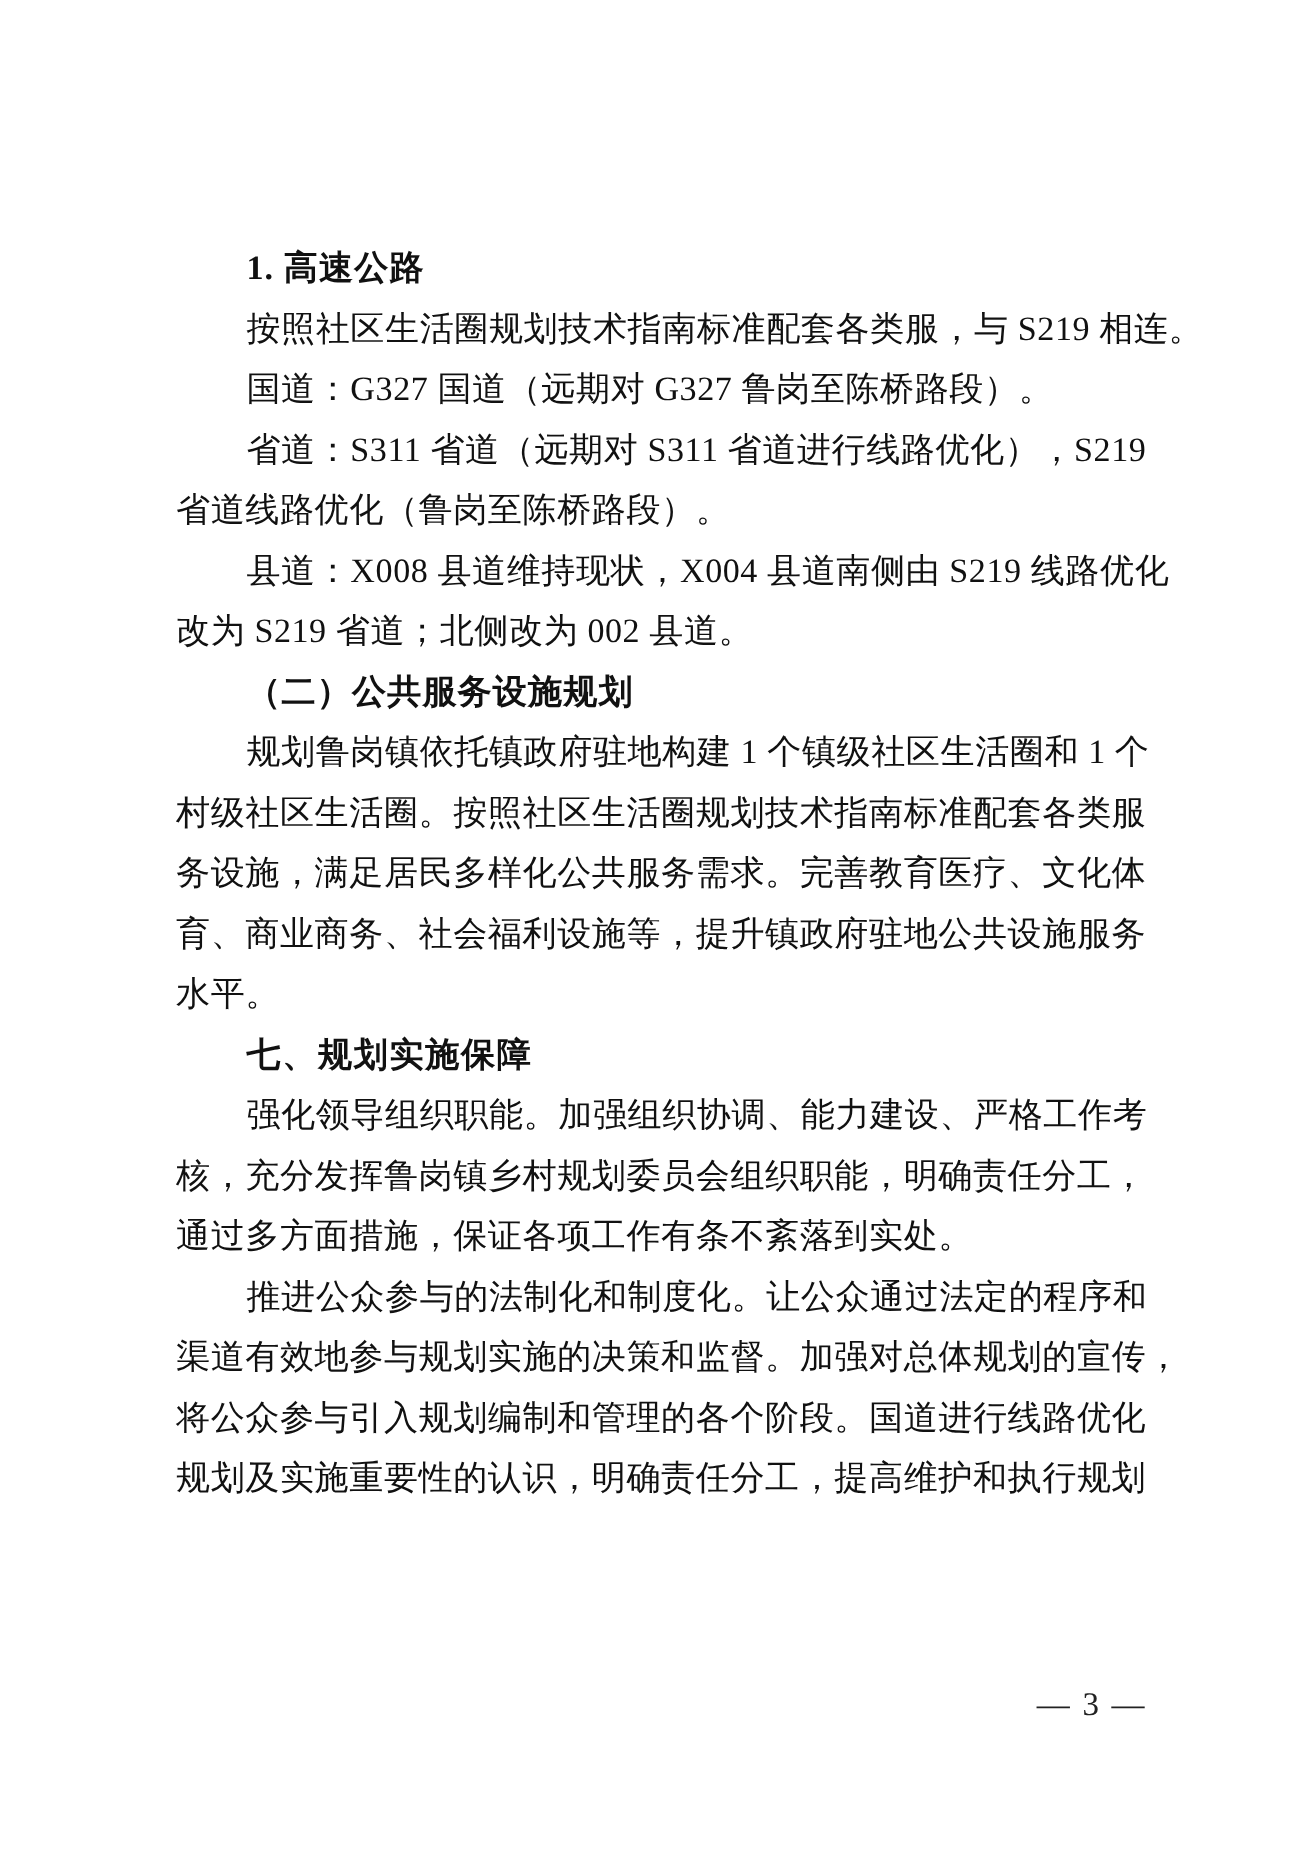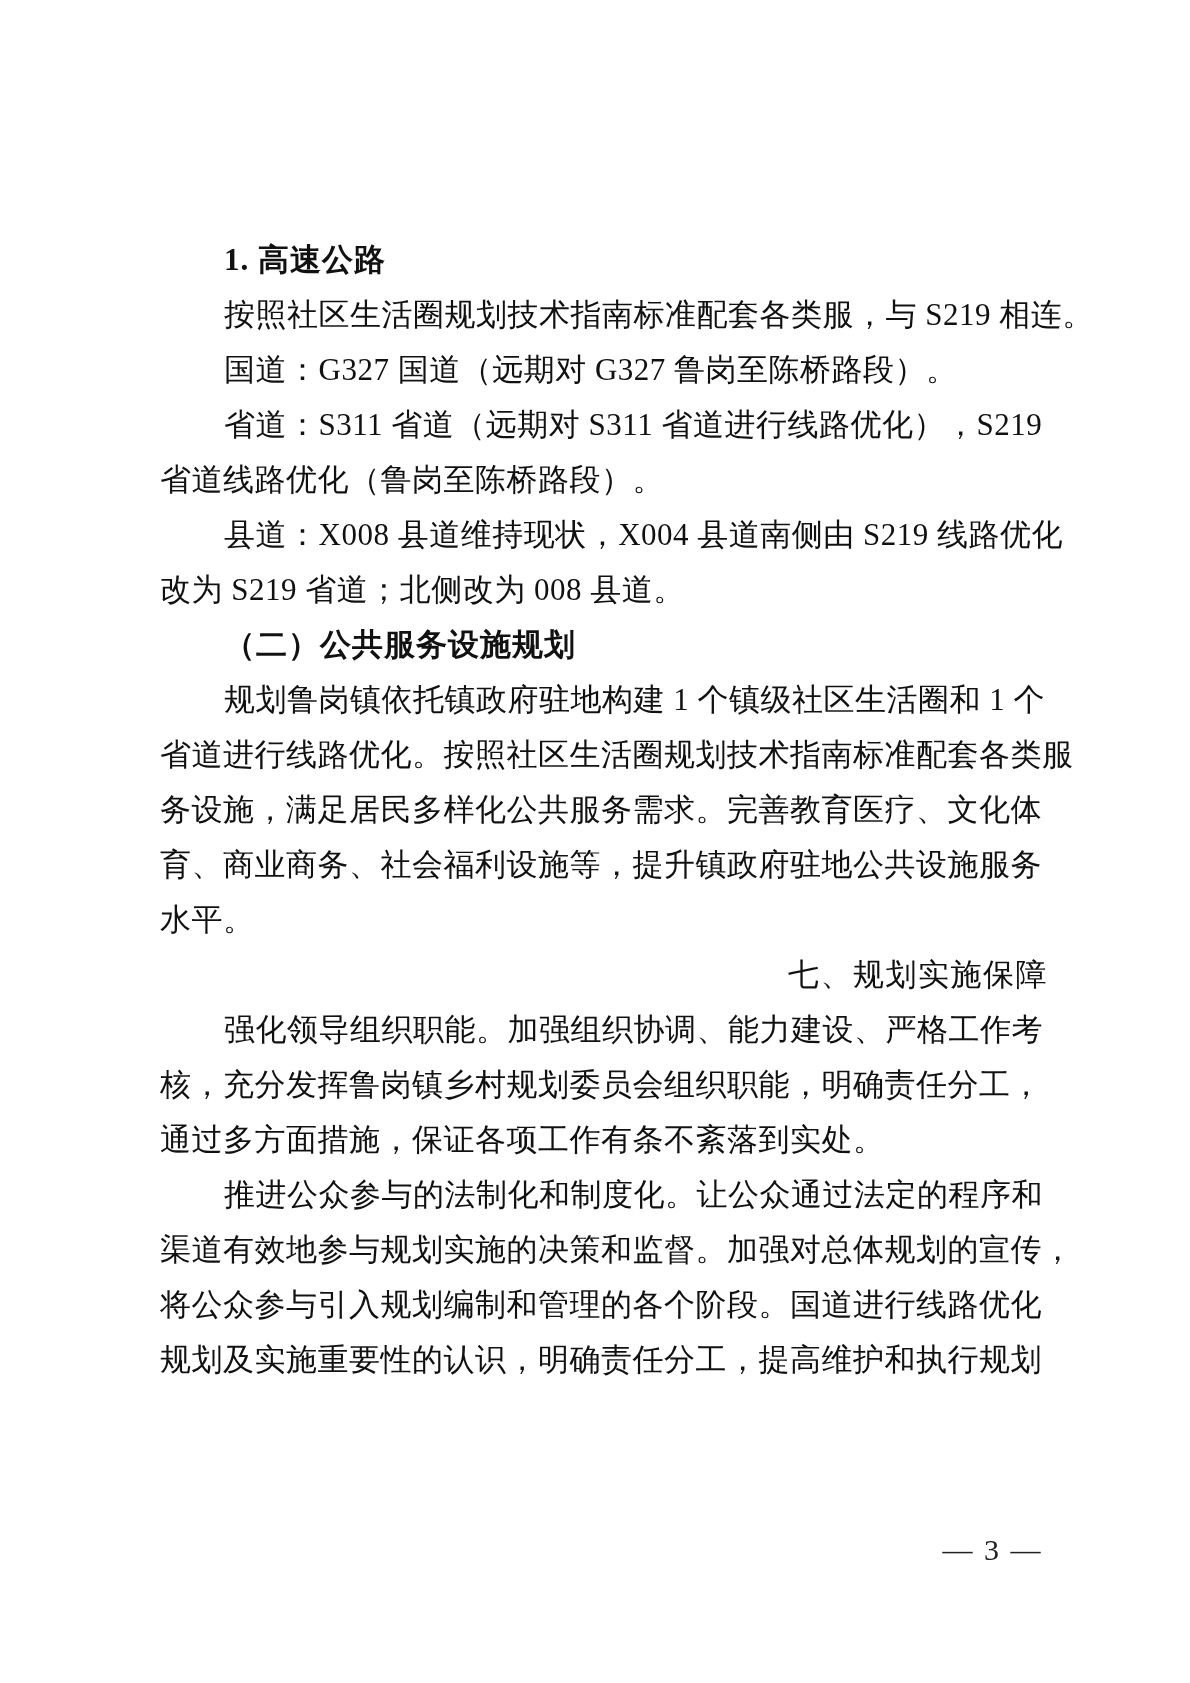--- a/index.html
+++ b/index.html
@@ -12,42 +12,41 @@
     width: 1190px;
     height: 1683px;
     background: #ffffff;
     overflow: hidden;
     font-family: "Liberation Serif", "DejaVu Serif", serif;
     color: #111111;
   }
   .content {
     position: absolute;
     left: 160px;
-    top: 232px;
+    top: 216px;
     width: 888px;
   }
   .line {
     height: 55px;
     line-height: 55px;
     font-size: 31px;
     white-space: nowrap;
     letter-spacing: 0.5px;
   }
   .indent {
     padding-left: 64px;
   }
   .h-serif {
     font-weight: bold;
     letter-spacing: 1px;
   }
   .h-sans {
-    font-weight: normal;
+    font-weight: bold;
     font-family: "Liberation Sans", "DejaVu Sans", sans-serif;
     letter-spacing: 1.5px;
-    text-align: right;
   }
   .pagenum {
     position: absolute;
     top: 1527px;
     left: 930px;
     width: 125px;
     height: 45px;
     line-height: 45px;
     font-size: 30px;
     text-align: center;
@@ -59,24 +58,24 @@
 <body>
 
 <div class="page">
   <div class="content">
     <div class="line indent h-serif">1. 高速公路</div>
     <div class="line indent">按照社区生活圈规划技术指南标准配套各类服，与 S219 相连。</div>
     <div class="line indent">国道：G327 国道（远期对 G327 鲁岗至陈桥路段）。</div>
     <div class="line indent">省道：S311 省道（远期对 S311 省道进行线路优化），S219</div>
     <div class="line">省道线路优化（鲁岗至陈桥路段）。</div>
     <div class="line indent">县道：X008 县道维持现状，X004 县道南侧由 S219 线路优化</div>
-    <div class="line">改为 S219 省道；北侧改为 008 县道。</div>
+    <div class="line">改为 S219 省道；北侧改为 002 县道。</div>
     <div class="line indent h-serif">（二）公共服务设施规划</div>
     <div class="line indent">规划鲁岗镇依托镇政府驻地构建 1 个镇级社区生活圈和 1 个</div>
-    <div class="line">省道进行线路优化。按照社区生活圈规划技术指南标准配套各类服</div>
+    <div class="line">村级社区生活圈。按照社区生活圈规划技术指南标准配套各类服</div>
     <div class="line">务设施，满足居民多样化公共服务需求。完善教育医疗、文化体</div>
     <div class="line">育、商业商务、社会福利设施等，提升镇政府驻地公共设施服务</div>
     <div class="line">水平。</div>
     <div class="line indent h-sans">七、规划实施保障</div>
     <div class="line indent">强化领导组织职能。加强组织协调、能力建设、严格工作考</div>
     <div class="line">核，充分发挥鲁岗镇乡村规划委员会组织职能，明确责任分工，</div>
     <div class="line">通过多方面措施，保证各项工作有条不紊落到实处。</div>
     <div class="line indent">推进公众参与的法制化和制度化。让公众通过法定的程序和</div>
     <div class="line">渠道有效地参与规划实施的决策和监督。加强对总体规划的宣传，</div>
     <div class="line">将公众参与引入规划编制和管理的各个阶段。国道进行线路优化</div>

